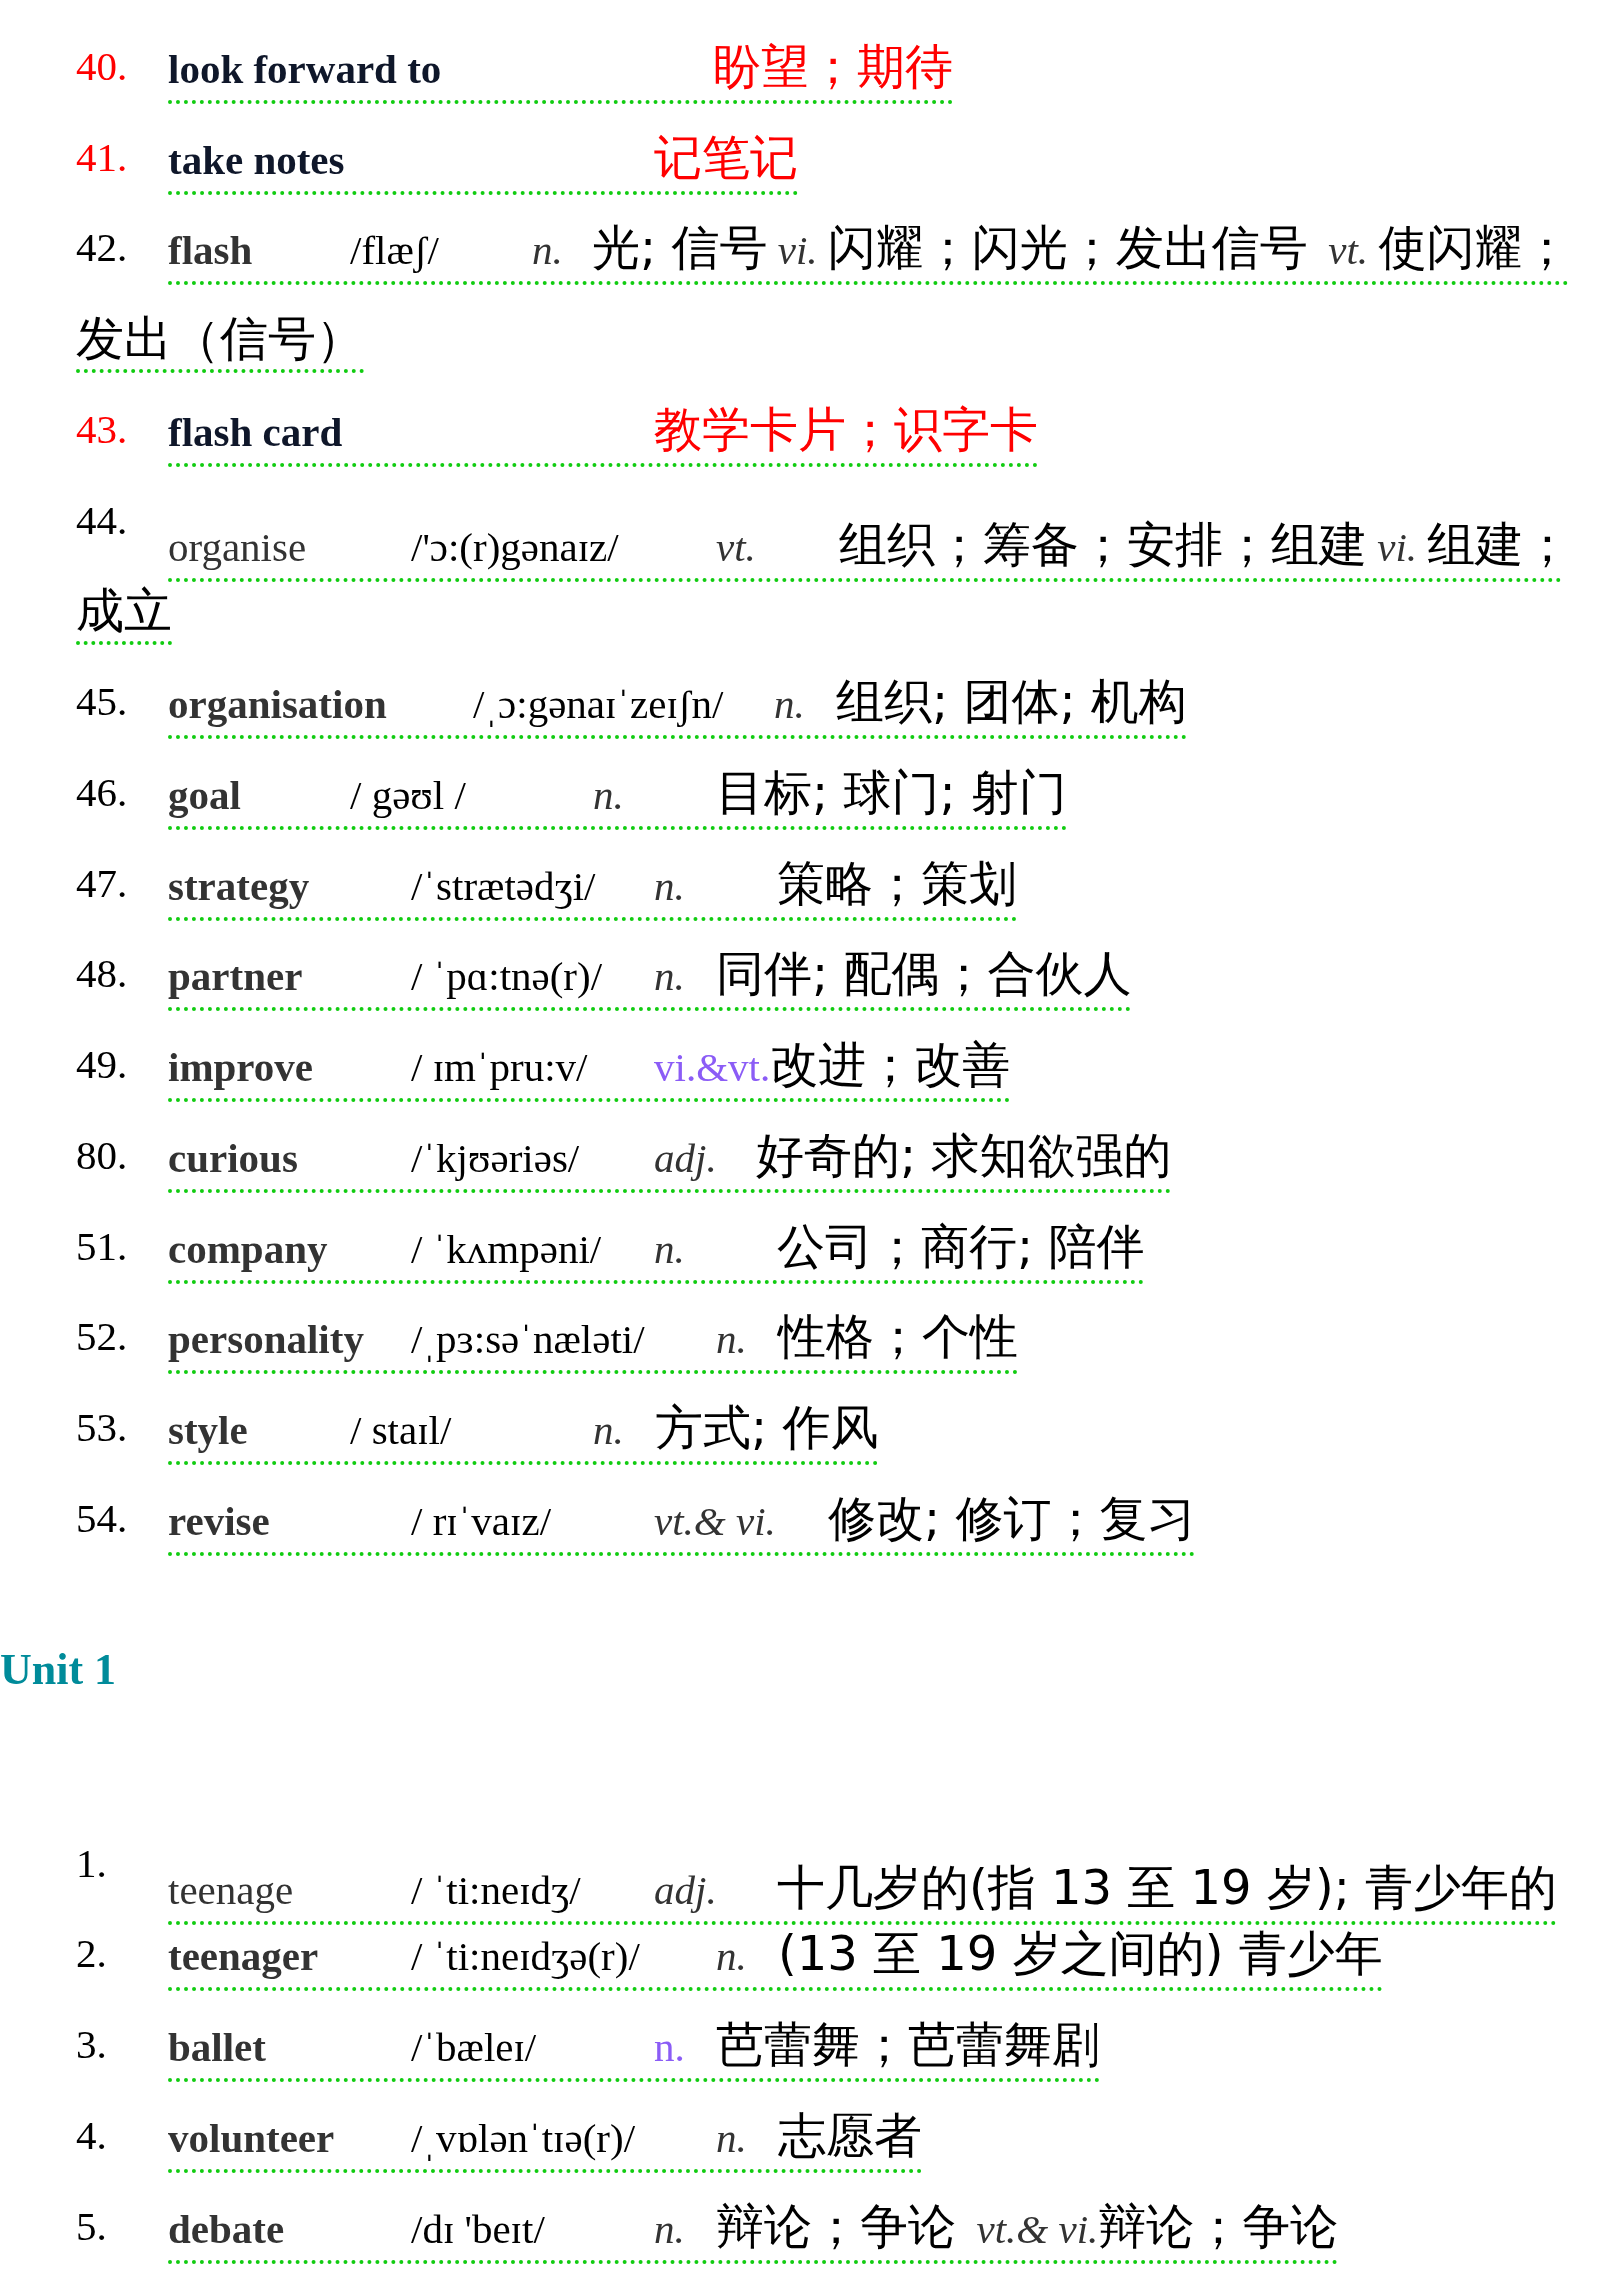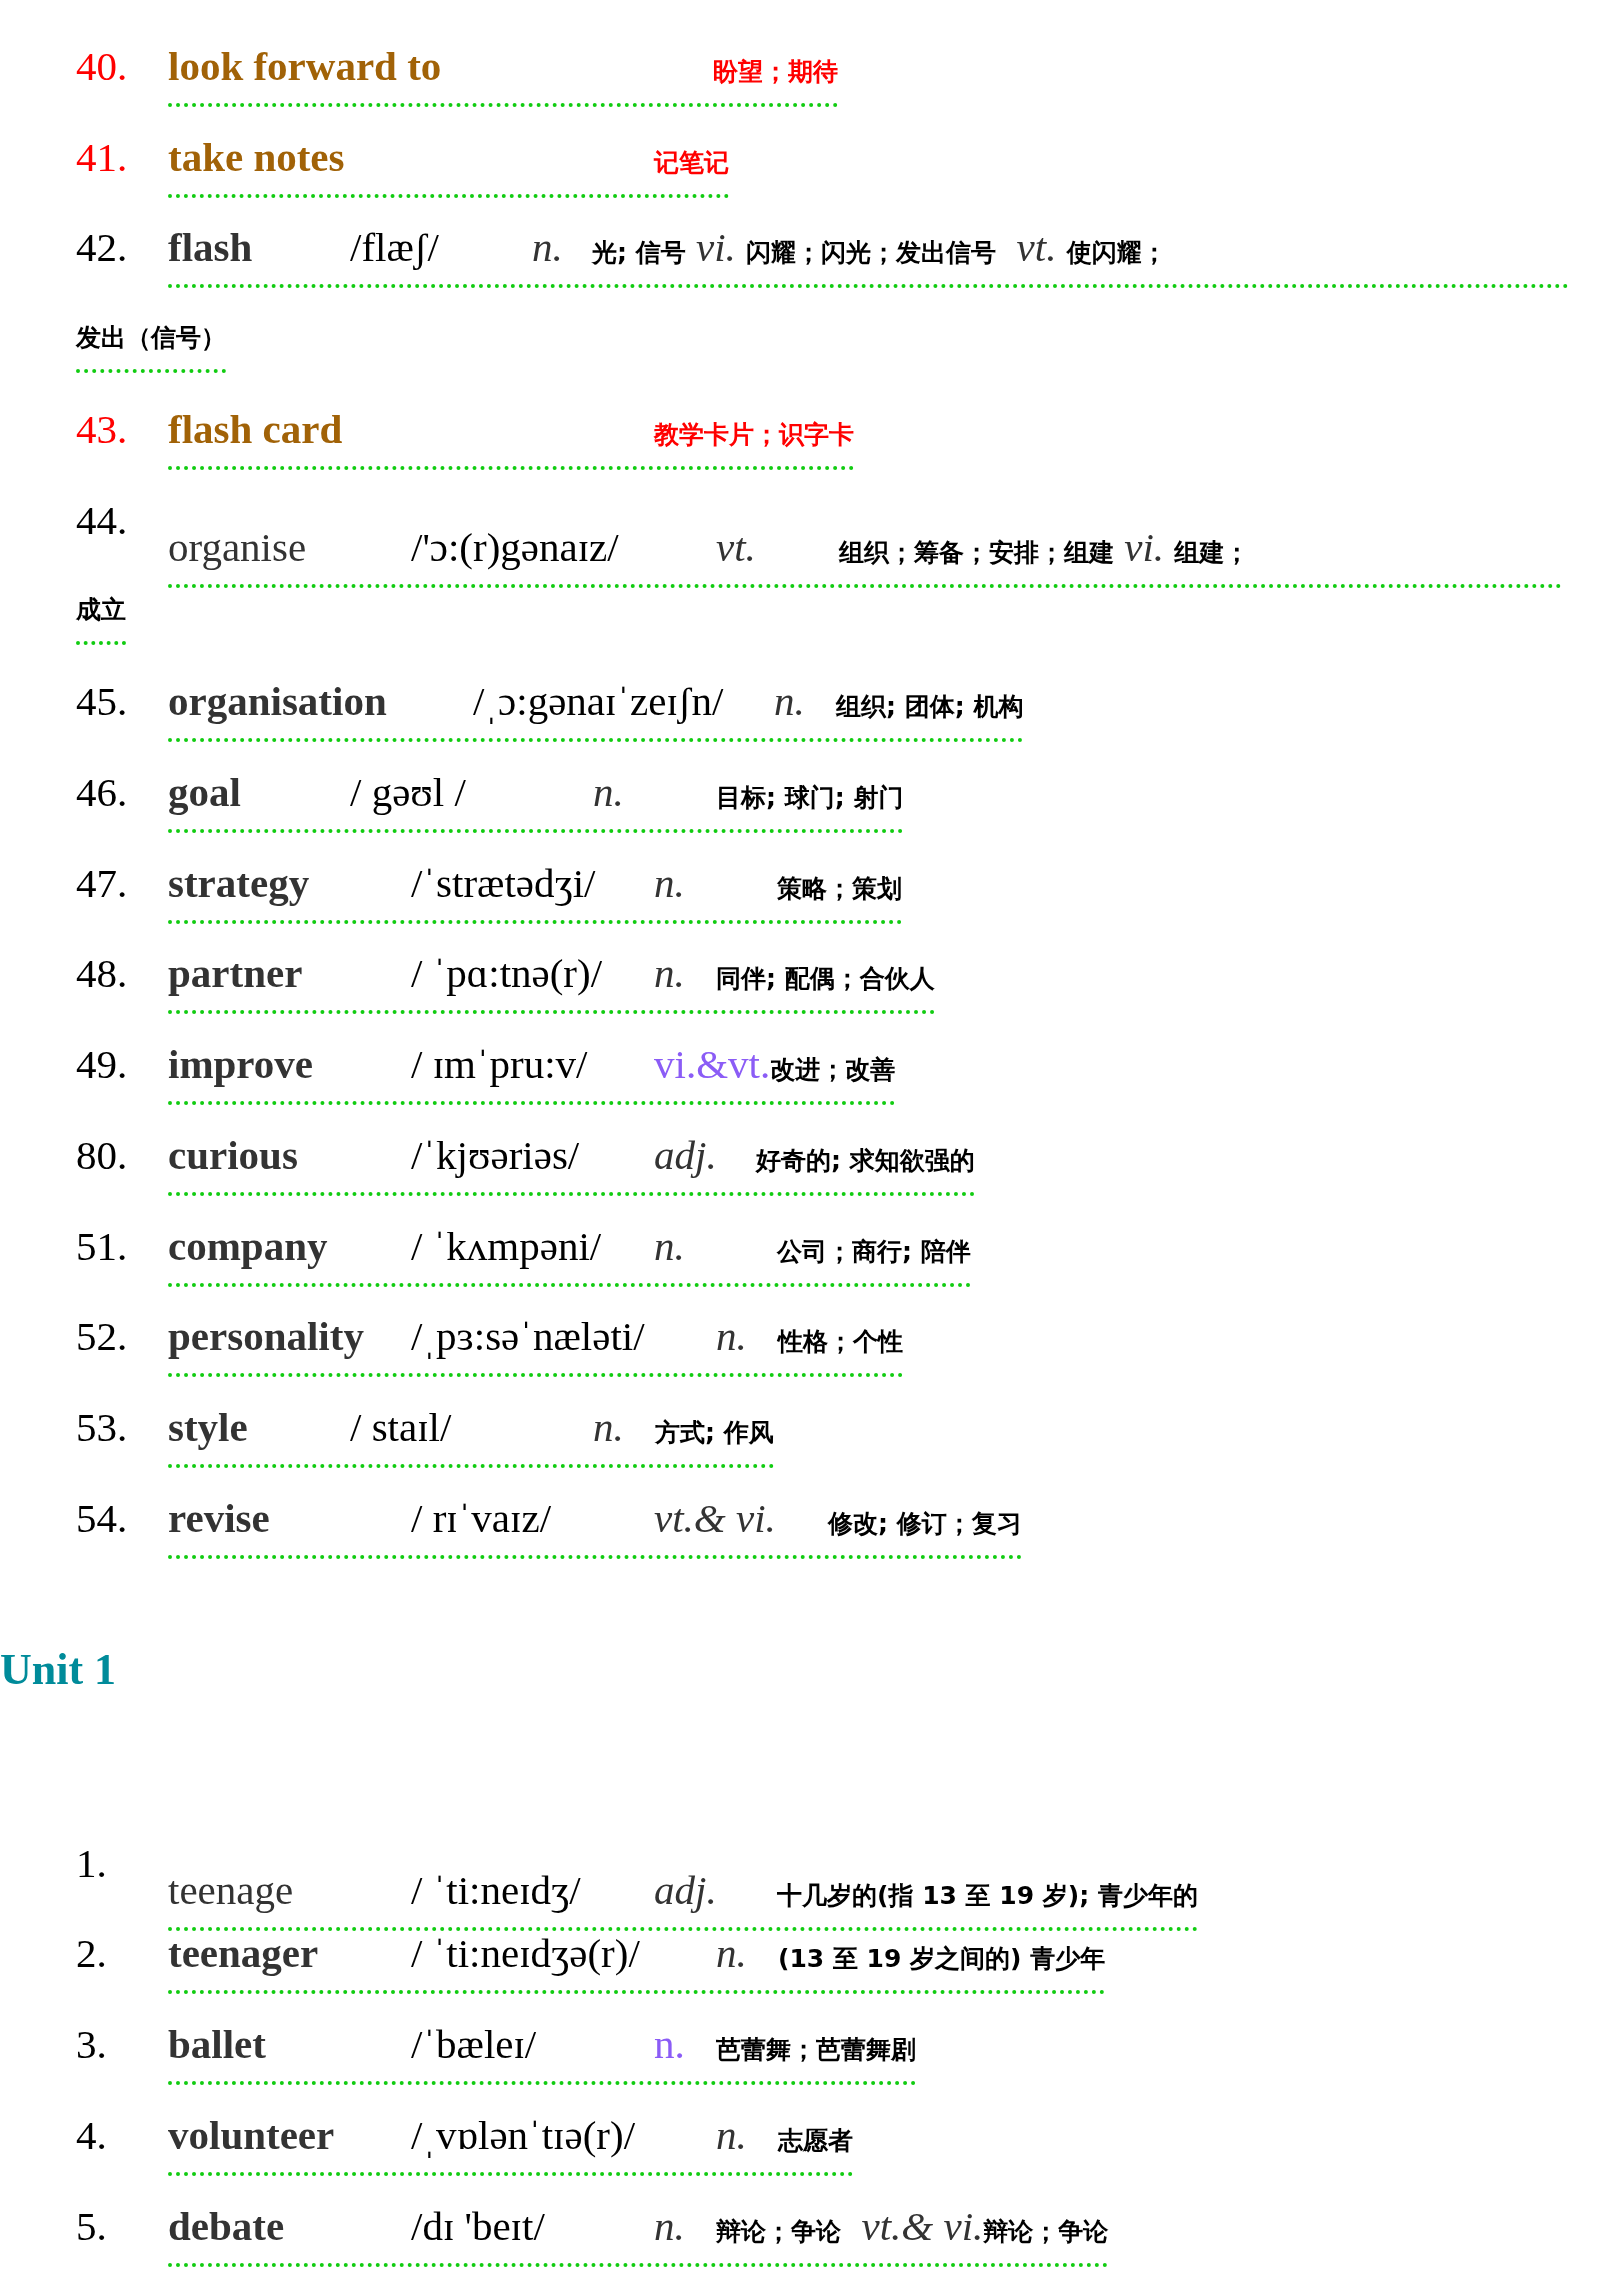--- a/index.html
+++ b/index.html
@@ -7,25 +7,25 @@
          font-family: "Liberation Serif", "DejaVu Serif", serif; color: #000; }
   .row { position: absolute; left: 0; height: 80px; white-space: nowrap; font-size: 41px; line-height: 58px; }
   .num { position: absolute; left: 76px; top: 14.5px; }
   .body { position: absolute; left: 168px; top: 14.5px; padding-bottom: 2.9px;
           border-bottom: 4.4px dotted #11cc11; }
   .cont { position: absolute; left: 76px; top: 14.5px; padding-bottom: 2.9px;
           border-bottom: 4.4px dotted #11cc11; }
   .red { color: #ff0000; }
   .word { font-weight: bold; color: #333333; display: inline-block; }
   .word.plain { font-weight: normal; margin-top: 27px; }
-  .word.red { color: #a16207; }
+  .word.red { color: #0f172a; }
   .pron { display: inline-block; }
   .pos { font-style: italic; color: #333; display: inline-block; }
   .pos.upright { font-style: normal; color: #8b5cf6; }
-  .def { display: inline-block; font-family: "DejaVu Sans", sans-serif; font-size: 25px; font-weight: bold; }
+  .def { display: inline-block; font-family: "DejaVu Sans", sans-serif; font-size: 48px; }
   .title { position: absolute; left: 0; width: 1620px; top: 1644px;
            font-size: 44px; font-weight: bold; color: #008b9a; }
 </style>
 </head>
 <body>
 
 <div class="row" style="top:22px">
   <span class="num red">40.</span>
   <span class="body">
     <span class="word red" style="width:545px">look forward to</span><span class="def red">盼望；期待</span>

